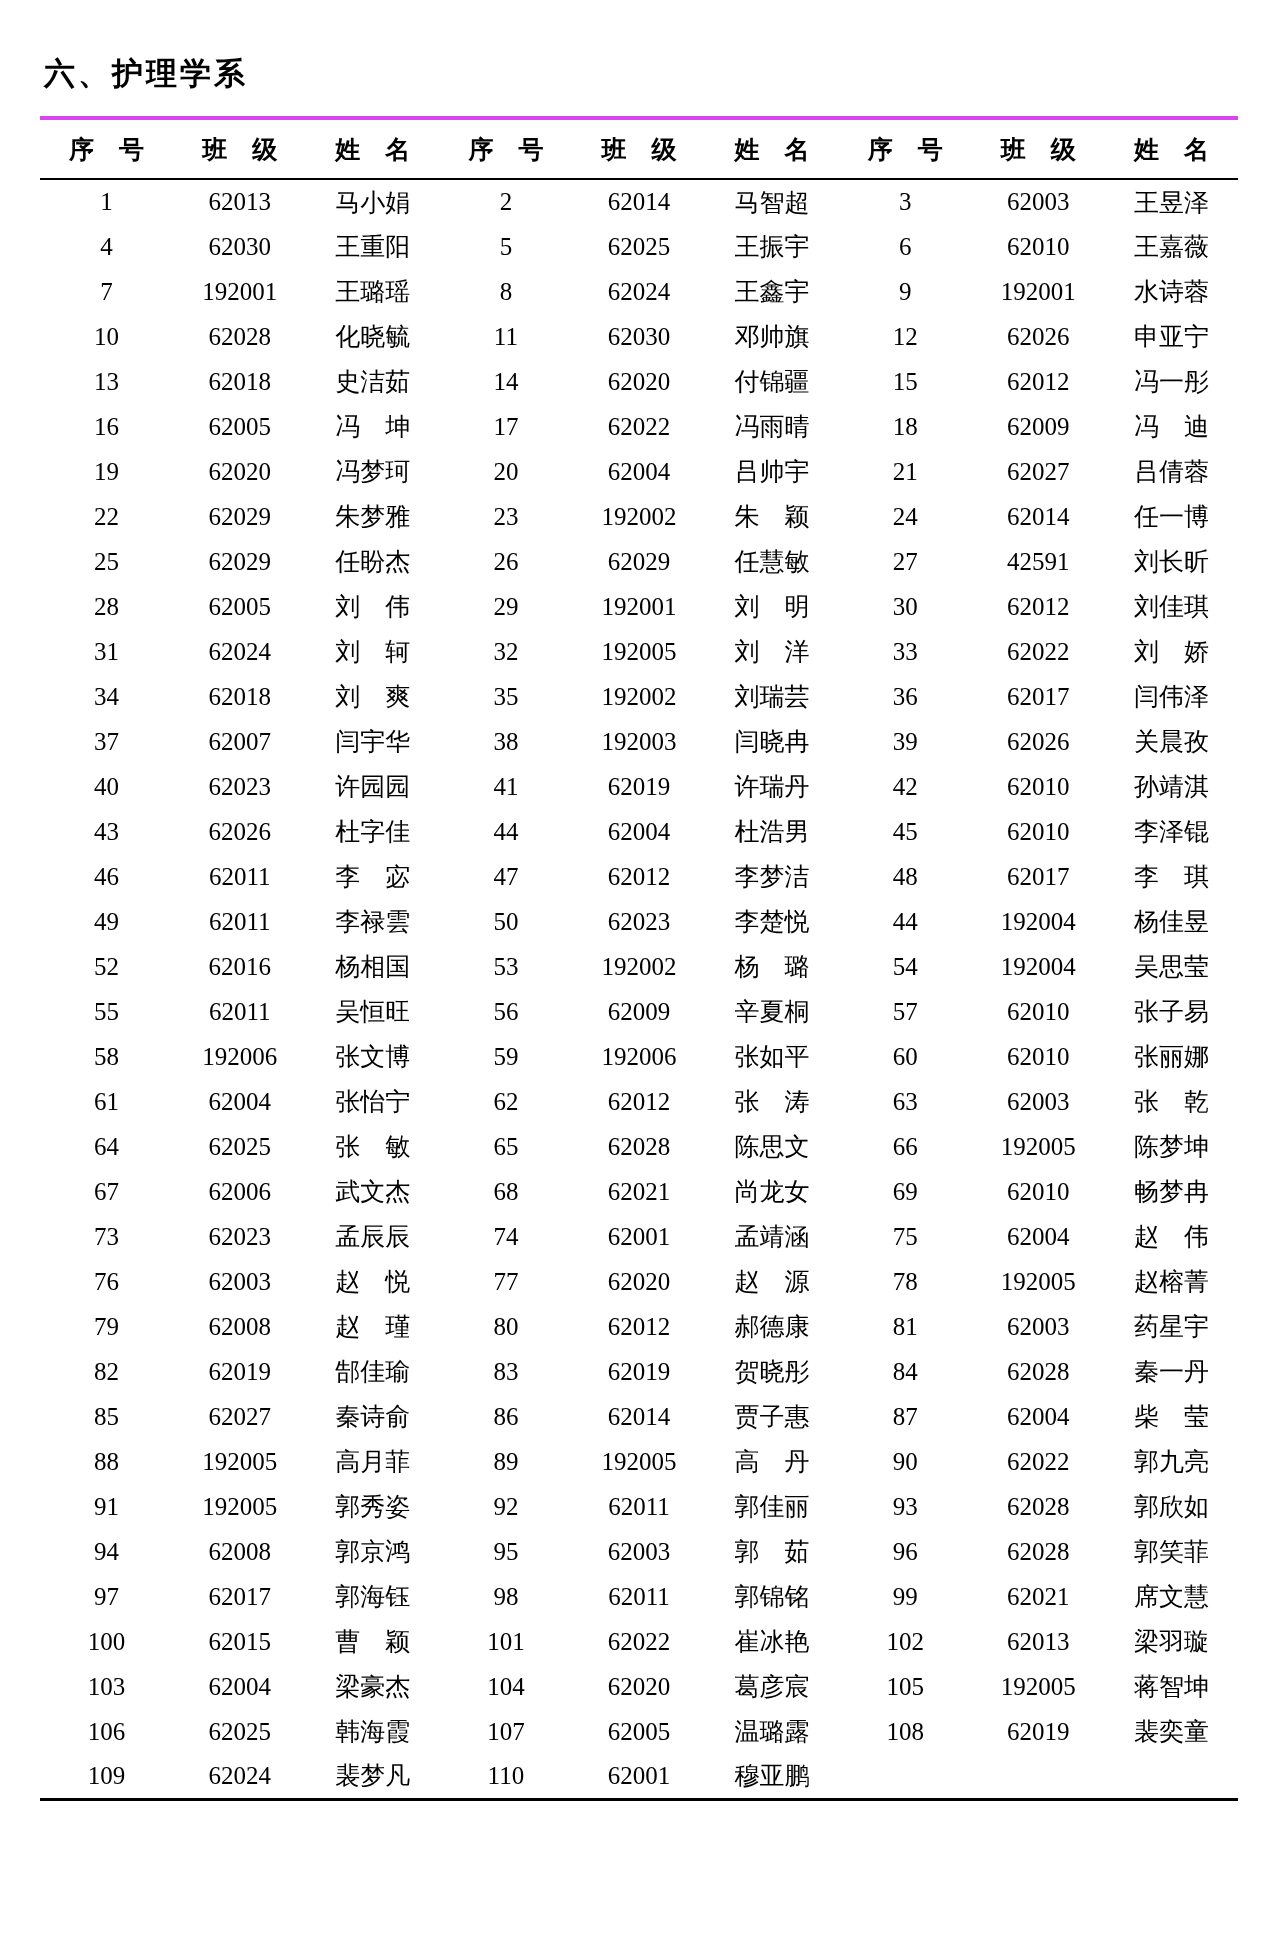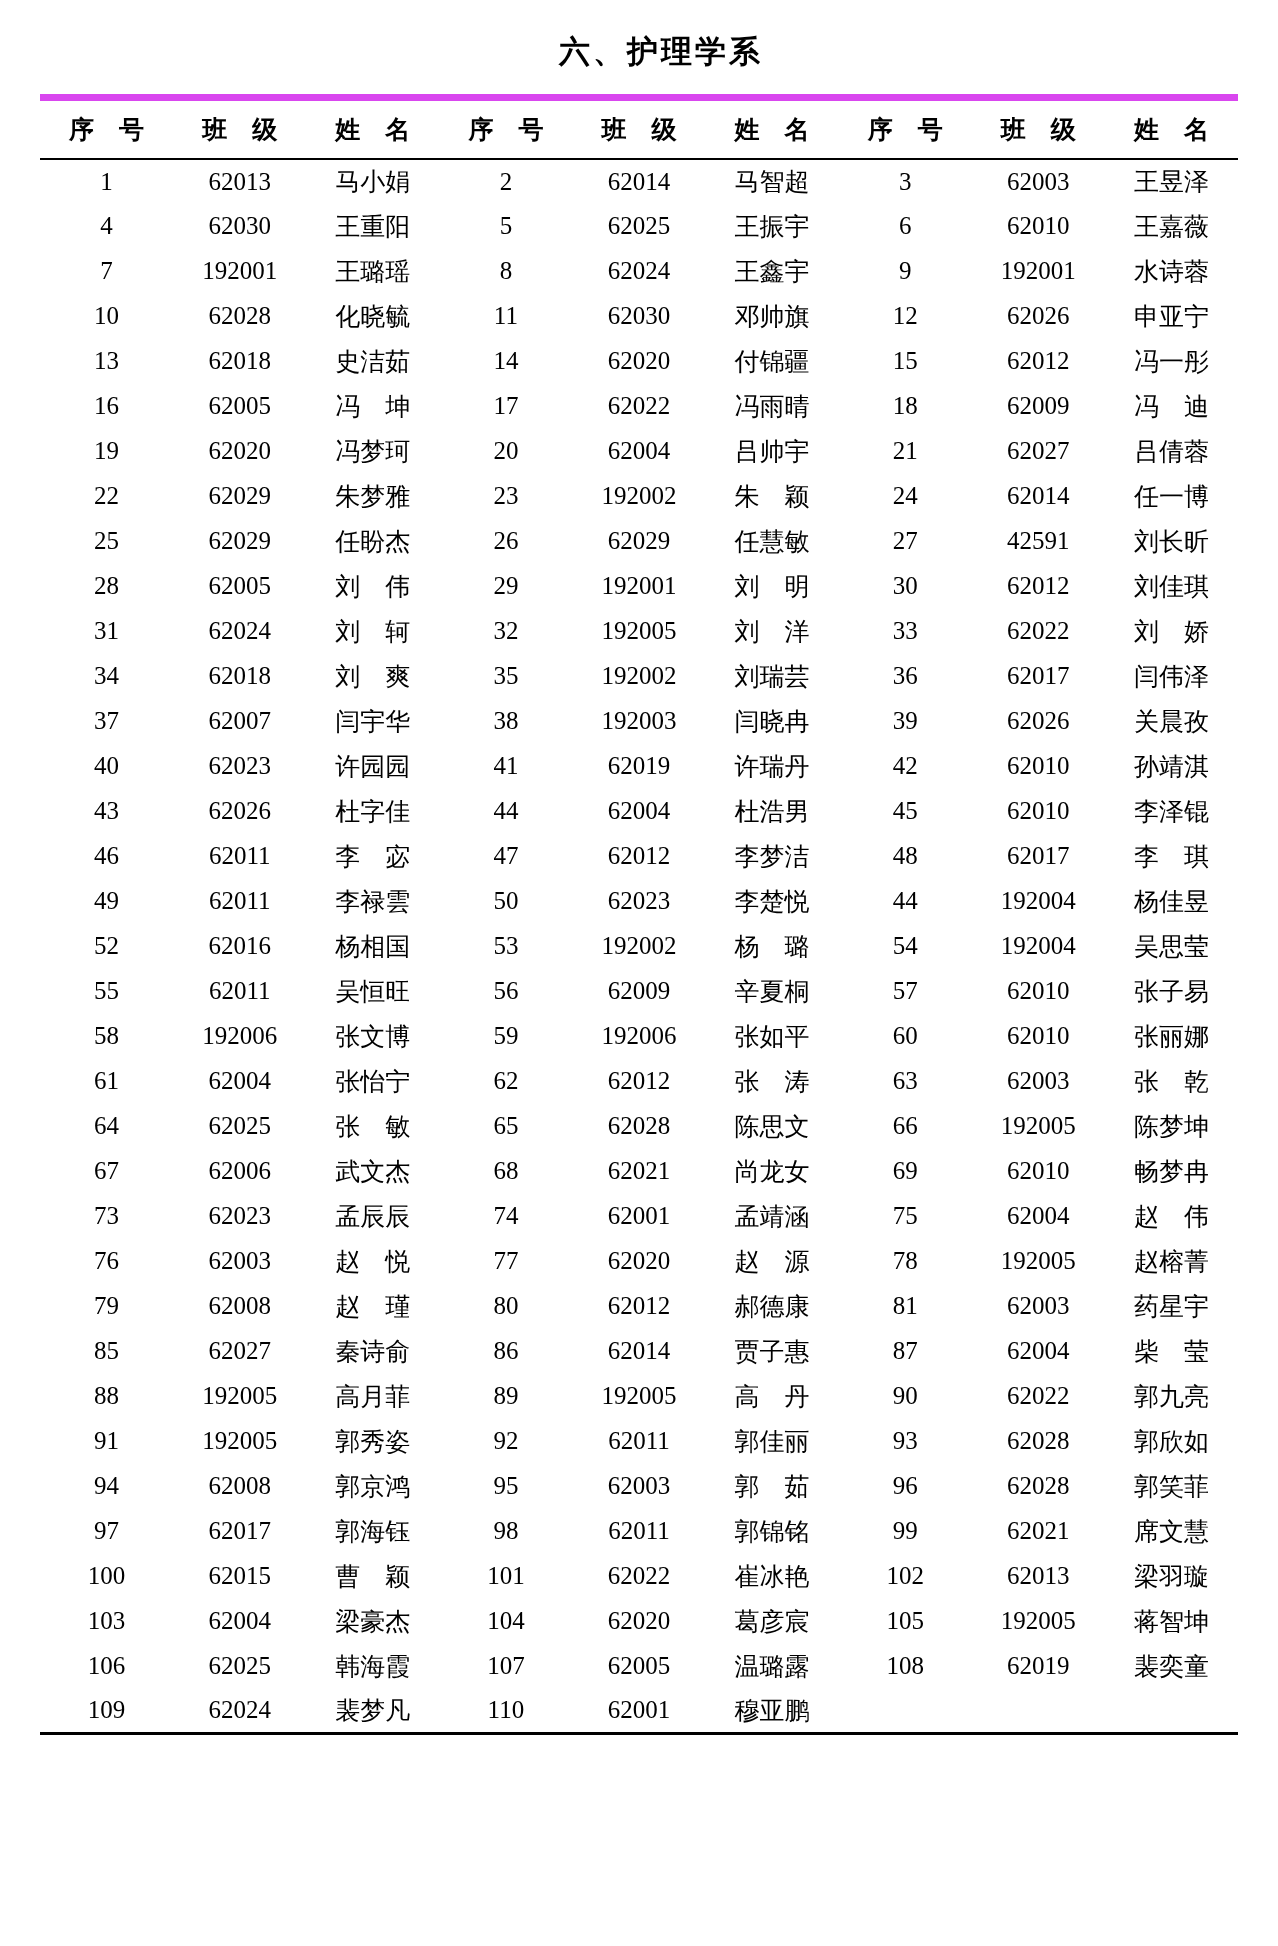--- a/index.html
+++ b/index.html
@@ -7,34 +7,33 @@
     position: relative;
     width: 1278px;
     height: 1946px;
     background: #ffffff;
     color: #000000;
     font-family: "Liberation Serif", "DejaVu Serif", serif;
     box-sizing: border-box;
     overflow: hidden;
   }
   .doc-title {
-    padding: 34px 0 0 44px;
+    padding: 56px 0 0 44px;
     font-family: "DejaVu Sans", "Liberation Sans", sans-serif;
     font-size: 31px;
     font-weight: bold;
     letter-spacing: 3px;
     line-height: 1.1;
-    text-align: center;
   }
   table.roster {
     width: 1198px;
     margin: 26px 0 0 40px;
     border-collapse: collapse;
     table-layout: fixed;
-    border-top: 7px solid #d946ef;
+    border-top: 4px solid #d946ef;
     border-bottom: 3px solid #000;
   }
   table.roster col { width: 11.11%; }
   table.roster thead tr {
     height: 61px;
     border-bottom: 2px solid #000;
   }
   table.roster th {
     font-family: "DejaVu Sans", "Liberation Sans", sans-serif;
     font-size: 25px;
@@ -367,20 +366,31 @@
           <td class="class-cell">62008</td>
           <td class="name-cell">赵　瑾</td>
           <td class="serial-cell">80</td>
           <td class="class-cell">62012</td>
           <td class="name-cell">郝德康</td>
           <td class="serial-cell">81</td>
           <td class="class-cell">62003</td>
           <td class="name-cell">药星宇</td>
         </tr>
         <tr>
+          <td class="serial-cell">82</td>
+          <td class="class-cell">62019</td>
+          <td class="name-cell">郜佳瑜</td>
+          <td class="serial-cell">83</td>
+          <td class="class-cell">62019</td>
+          <td class="name-cell">贺晓彤</td>
+          <td class="serial-cell">84</td>
+          <td class="class-cell">62028</td>
+          <td class="name-cell">秦一丹</td>
+        </tr>
+        <tr>
           <td class="serial-cell">85</td>
           <td class="class-cell">62027</td>
           <td class="name-cell">秦诗俞</td>
           <td class="serial-cell">86</td>
           <td class="class-cell">62014</td>
           <td class="name-cell">贾子惠</td>
           <td class="serial-cell">87</td>
           <td class="class-cell">62004</td>
           <td class="name-cell">柴　莹</td>
         </tr>

